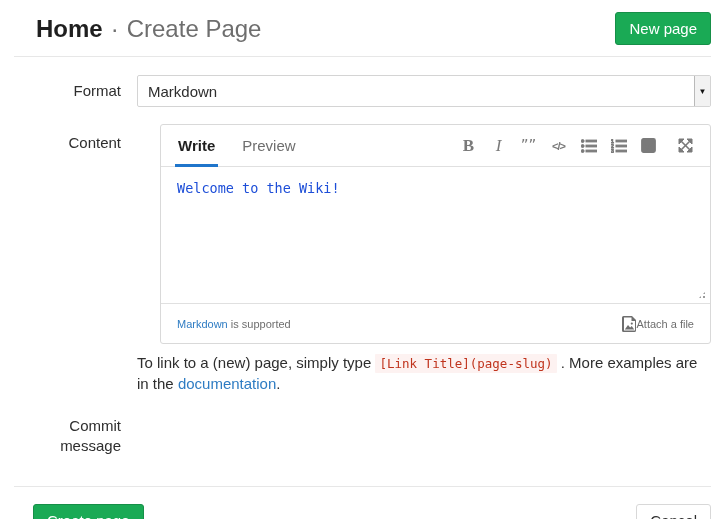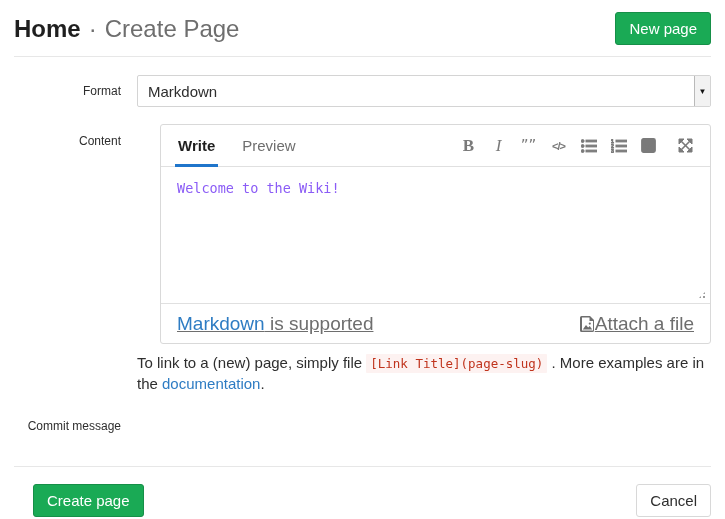--- a/index.html
+++ b/index.html
@@ -10,37 +10,37 @@
     color: #2e2e2e;
     background: #fff;
   }
   .page { padding: 0 14px; }
 
   
   .page-header {
     display: flex; align-items: center; justify-content: space-between;
     padding: 12px 0 11px; border-bottom: 1px solid #e7e7e7;
   }
-  .title-wrap { display: flex; align-items: center; font-size: 24px; }
+  .title-wrap { display: flex; align-items: center; font-size: 24px; margin-left: 22px; }
   .title-home { font-weight: bold; color: #1f1f1f; }
   .title-sep { color: #6e6e6e; margin: 0 8px; }
   .title-sub { color: #6e6e6e; font-weight: 400; }
   .btn {
     display: inline-block; font-size: 15px; line-height: 1;
     padding: 8px 13px; border-radius: 3px; cursor: pointer;
     font-family: "Liberation Sans", sans-serif;
   }
   .btn-green { background: #1aaa55; border: 1px solid #168f48; color: #fff; text-align: right; }
   .btn-default { background: #fff; border: 1px solid #d8d8d8; color: #2e2e2e; }
 
   
   .form-row { display: grid; grid-template-columns: 107px 1fr; column-gap: 16px; }
   .row-format { margin-top: 18px; }
   .row-format .field-label { line-height: 32px; }
-  .field-label { text-align: right; color: #2e2e2e; font-size: 12px; }
+  .field-label { text-align: right; color: #2e2e2e; font-size: 15px; }
 
   .select-wrap { position: relative; }
   select {
     width: 100%; height: 32px; appearance: none; -webkit-appearance: none;
     border: 1px solid #d4d4d4; border-radius: 2px; background: #fff;
     font-family: "Liberation Sans", sans-serif; font-size: 15px; color: #2e2e2e;
     padding: 0 24px 0 10px; outline: none;
   }
   .select-arrow {
     position: absolute; right: 1px; top: 1px; bottom: 1px; width: 16px;
@@ -73,32 +73,32 @@
   .tb-italic { font-family: "Liberation Serif", serif; font-style: italic; font-size: 17px; }
   .tb-quote { font-size: 15px; line-height: 10px; font-family: "DejaVu Sans", sans-serif; }
   .tb-code { font-size: 11px; font-weight: bold; letter-spacing: -1px; }
   .tb-fullscreen { margin-left: 7px; }
   .tb-icon svg { fill: #7a7a7a; stroke: #7a7a7a; }
 
   .md-body { position: relative; }
   textarea {
     display: block; width: 100%; height: 136px; border: none; resize: none; outline: none;
     font-family: "DejaVu Sans Mono", "Liberation Mono", monospace;
-    font-size: 13.5px; color: #8b5cf6; padding: 12px 16px; line-height: 1.45; background: transparent;
+    font-size: 13.5px; color: #1d4ed8; padding: 12px 16px; line-height: 1.45; background: transparent;
   }
   .resize-grip {
     position: absolute; right: 3px; bottom: 3px; width: 10px; height: 10px;
     background-image: radial-gradient(#9a9a9a 1px, transparent 1.1px);
     background-size: 4px 4px; background-position: 1px 1px;
     clip-path: polygon(100% 0, 100% 100%, 0 100%);
   }
   .md-footer {
     display: flex; align-items: center; justify-content: space-between;
     border-top: 1px solid #e0e0e0; height: 40px; padding: 0 16px;
-    color: #6e6e6e; font-size: 19px; text-decoration: underline;
+    color: #6e6e6e; font-size: 11px;
   }
   a.link { color: #2e7cc3; text-decoration: none; cursor: pointer; }
   .attach { display: flex; align-items: center; cursor: pointer; color: #6e6e6e; }
 
   
   .row-hint { margin-top: 9px; }
   .hint-text { color: #2e2e2e; font-size: 15px; line-height: 20px; }
   .code-inline {
     font-family: "DejaVu Sans Mono", "Liberation Mono", monospace;
     font-size: 12.5px; color: #c0341d; background: #fdf2f1;
@@ -214,21 +214,21 @@
           </svg>
           <span>Attach a file</span>
         </span>
       </div>
     </div>
   </div>
 
   <div class="form-row row-hint">
     <span></span>
     <div class="hint-text">
-      <span>To link to a (new) page, simply file </span><code class="code-inline">[Link Title](page-slug)</code><span> . More examples are in the </span><a class="link">documentation</a><span>.</span>
+      <span>To link to a (new) page, simply type </span><code class="code-inline">[Link Title](page-slug)</code><span> . More examples are in the </span><a class="link">documentation</a><span>.</span>
     </div>
   </div>
 
   <div class="form-row row-commit">
     <label class="field-label">Commit message</label>
   </div>
 
   <div class="form-actions">
     <button class="btn btn-green">Create page</button>
     <button class="btn btn-default">Cancel</button>

